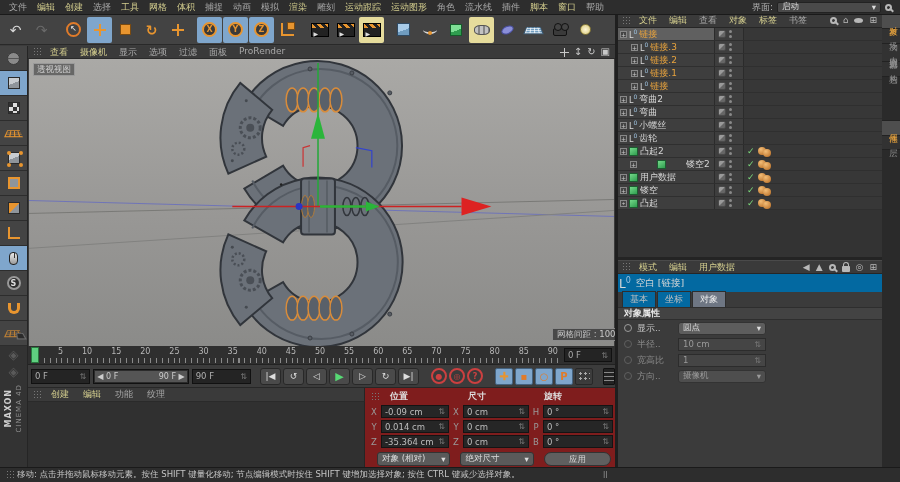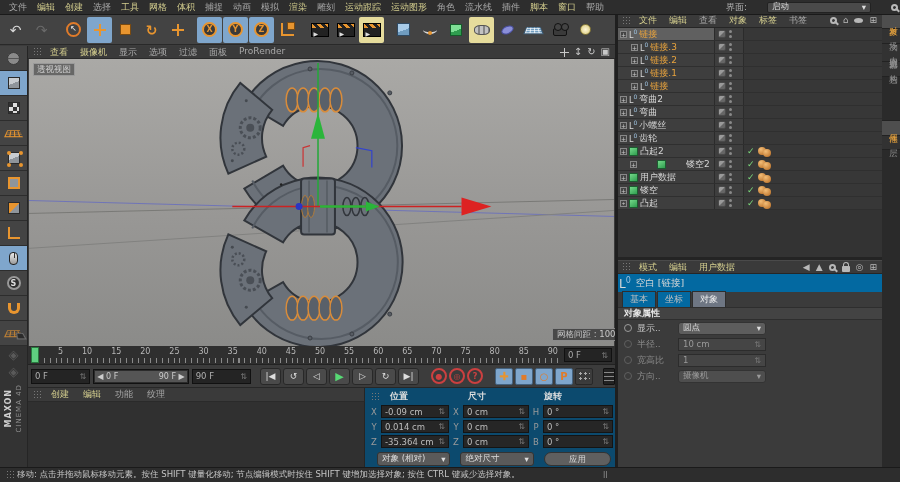--- a/index.html
+++ b/index.html
@@ -4,21 +4,21 @@
 <style>
   *{box-sizing:border-box;margin:0;padding:0}
   html,body{width:900px;height:482px;background:#1e1e1e;overflow:hidden}
   body{font-family:"DejaVu Sans",sans-serif;font-size:10px;color:#c8c8c8;position:relative}
   #root{position:absolute;left:0;top:0;width:900px;height:482px;background:#3c3c3c}
 
   
   #menubar{position:absolute;left:0;top:0;width:900px;height:15px;background:#2d2d2d;display:flex;align-items:center;padding-left:4px;border-bottom:1px solid #1a1a1a;z-index:30}
   .mi{padding:0 5px;font-size:9px;color:#a8a8a8;white-space:nowrap;cursor:default}
   .mi.hl{color:#d5cf8f}
-  #iface{margin-left:auto;display:flex;align-items:center;gap:20px;padding-right:2px}
+  #iface{margin-left:auto;display:flex;align-items:center;gap:4px;padding-right:8px}
   #iface-label{font-size:9px;color:#b0b0b0}
   #iface-drop{width:104px;height:11px;background:#4a4a4a;border:1px solid #222;border-radius:2px;display:flex;align-items:center;justify-content:space-between;padding:0 4px;font-size:8.5px;color:#ddd}
   .i-mag{width:7px;height:7px;border:2px solid #b8b8b8;border-radius:50%;position:relative;display:inline-block}
   .i-mag::after{content:"";position:absolute;width:5px;height:2px;background:#b8b8b8;transform:rotate(45deg);right:-4px;bottom:-2px}
 
   
   #toolbar{position:absolute;left:0;top:15px;width:618px;height:30px;background:#434343;border-bottom:1px solid #292929;display:flex;align-items:center;padding-left:3px;gap:1px;z-index:25}
   .tbtile{width:25px;height:26px;display:flex;align-items:center;justify-content:center;position:relative;border-radius:2px}
   .tbtile.act{background:#7fa6cc}
   .tbtile.acty{background:#e6dc9c}
@@ -115,21 +115,21 @@
   .dotsbtn{width:18px;height:17px;background:#3a3a3a;border:1px solid #282828;border-radius:2px;background-image:radial-gradient(#aaa 30%,transparent 32%);background-size:5px 5px;background-position:2px 2px;background-clip:content-box;padding:2px}
   .filmbtn{width:12px;height:17px;margin-left:8px;background:repeating-linear-gradient(0deg,#222 0 3px,#888 3px 4px);border:1px solid #111;border-radius:1px}
   .tgap{width:8px}
 
   
   #mat-menubar{position:absolute;left:28px;top:388px;width:337px;height:14px;background:#3a3a3a;border-bottom:1px solid #2a2a2a;border-right:1px solid #252525;display:flex;align-items:center;padding-left:3px;z-index:15}
   #mat-menubar .mi{font-size:9px;padding:0 7px}
   #mat-area{position:absolute;left:28px;top:402px;width:337px;height:65px;background:#303030;border-right:1px solid #252525;z-index:14}
 
   
-  #coords{position:absolute;left:365px;top:388px;width:250px;height:79px;background:#0c4a6e;z-index:15;padding:2px 4px 0 4px}
+  #coords{position:absolute;left:365px;top:388px;width:250px;height:79px;background:#7f1d1d;z-index:15;padding:2px 4px 0 4px}
   #coord-head{display:flex;align-items:center;height:13px}
   .chead{font-size:9px;font-weight:bold;color:#dedede}
   #coord-grid{display:grid;grid-template-columns:10px 68px 10px 66px 10px 70px;grid-column-gap:2px;grid-row-gap:2px;align-items:center;margin-top:2px}
   .clabel{font-size:8.5px;color:#9a9a9a;text-align:center}
   .cfield{height:13px;background:#262626;border:1px solid #141414;color:#bdbdbd;font-size:8.5px;display:flex;align-items:center;justify-content:space-between;padding:0 3px}
   #coord-foot{display:flex;align-items:center;gap:10px;margin-top:4px;padding-left:8px}
   .cdrop{width:86px;height:14px;background:#5a5a5a;border:1px solid #333;border-radius:3px;color:#ddd;font-size:8.5px;display:flex;align-items:center;justify-content:space-between;padding:0 4px}
   .capply{width:80px;height:14px;background:#5f5f5f;border:1px solid #333;border-radius:7px;color:#ddd;font-size:8.5px;text-align:center;line-height:12px}
 
   

